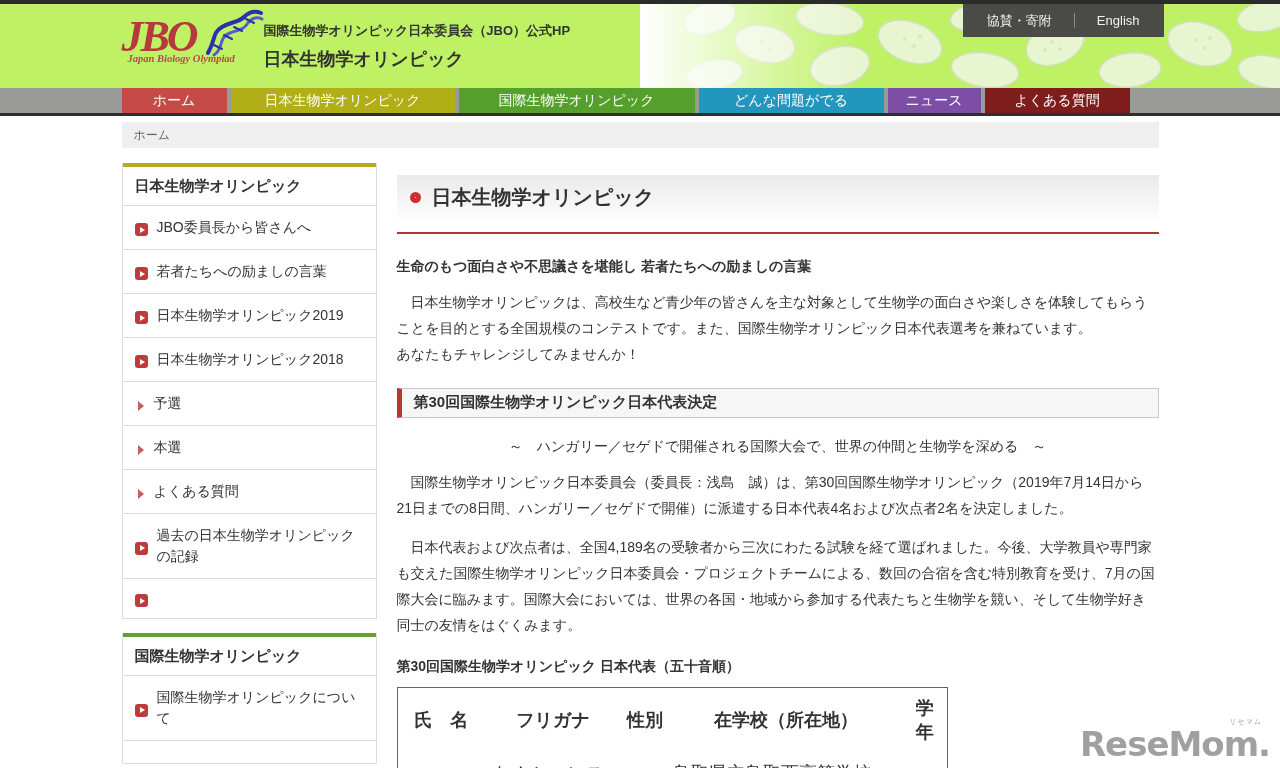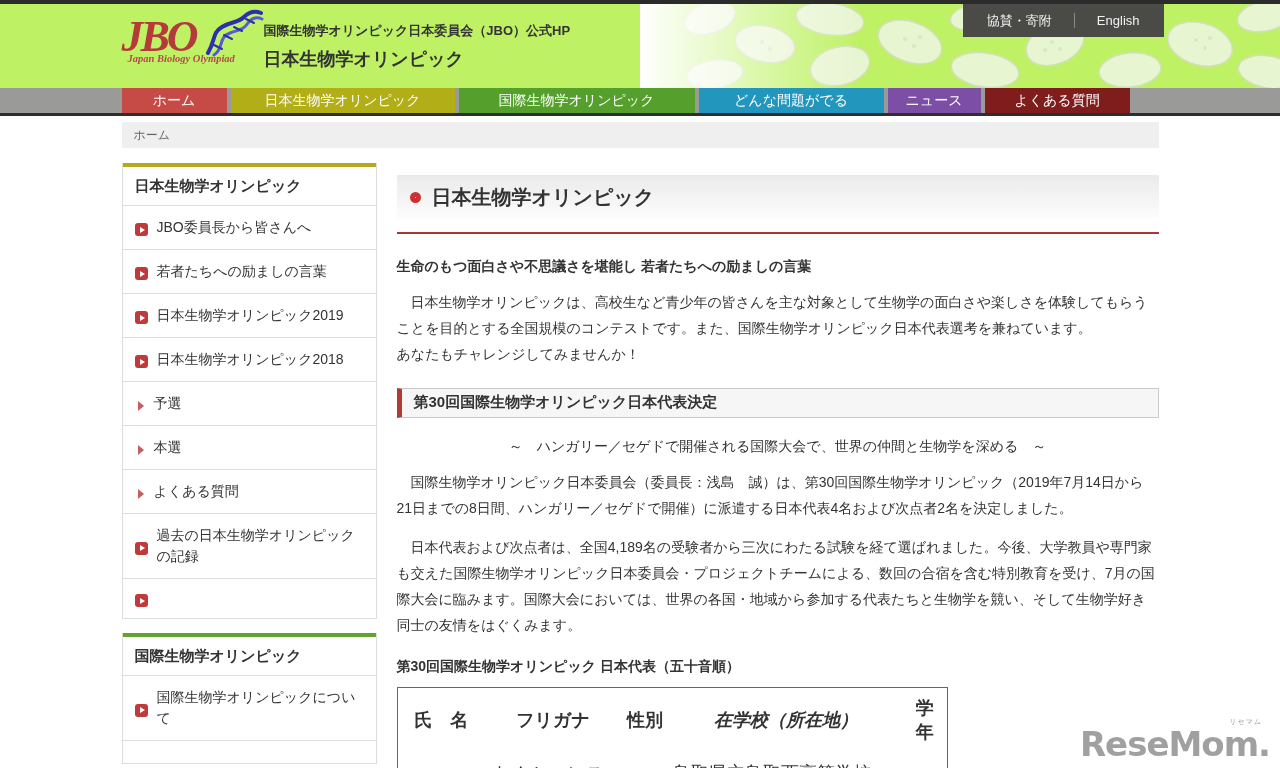--- a/index.html
+++ b/index.html
@@ -81,21 +81,21 @@
   .subtitle { margin-top:20px; text-align:center; font-size:14px; color:#333; }
 
   .table-title { margin-top:20px; font-size:14px; font-weight:bold; color:#333; }
   table.rep { border-collapse:collapse; margin-top:11px; border:1px solid #666; }
   table.rep th, table.rep td { font-size:18px; color:#333; font-weight:normal;
     padding:8px 4px 9px; vertical-align:middle; }
   table.rep th { font-weight:bold; text-align:center; }
   .c-name{width:88px; padding-left:6px;} .c-kana{width:136px;} .c-sex{width:48px; text-align:center;}
   .c-school{width:234px;} .c-grade{width:44px; text-align:center;}
   td.c-name,td.c-kana,td.c-school { text-align:left; }
-  th.c-school { text-align:center;font-style:italic; }
+  th.c-school { text-align:center; }
 
   
   .watermark { position:absolute; right:10px; bottom:4px; color:#a0a0a0; }
   .wm-text { font-size:34px; font-weight:bold; letter-spacing:-1px; font-family:"DejaVu Sans",sans-serif; }
   .wm-ruby { position:absolute; right:8px; top:-7px; font-size:7px; letter-spacing:1px; color:#a0a0a0; }
 </style>
 </head>
 <body>
 
 <div class="top-strip"></div>

